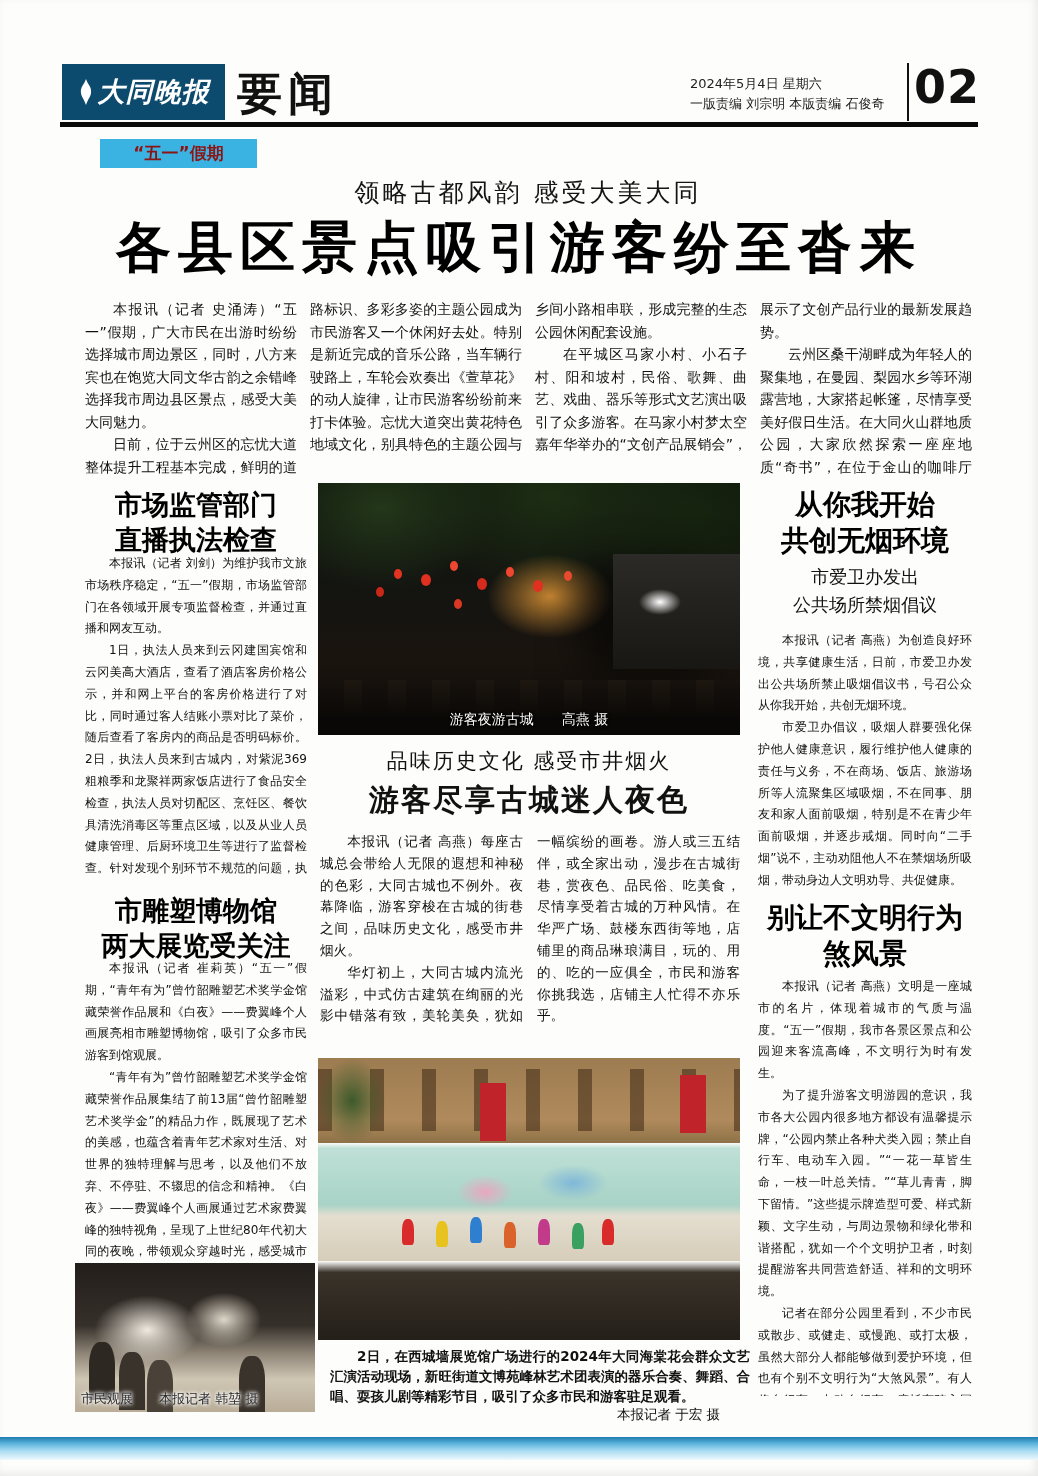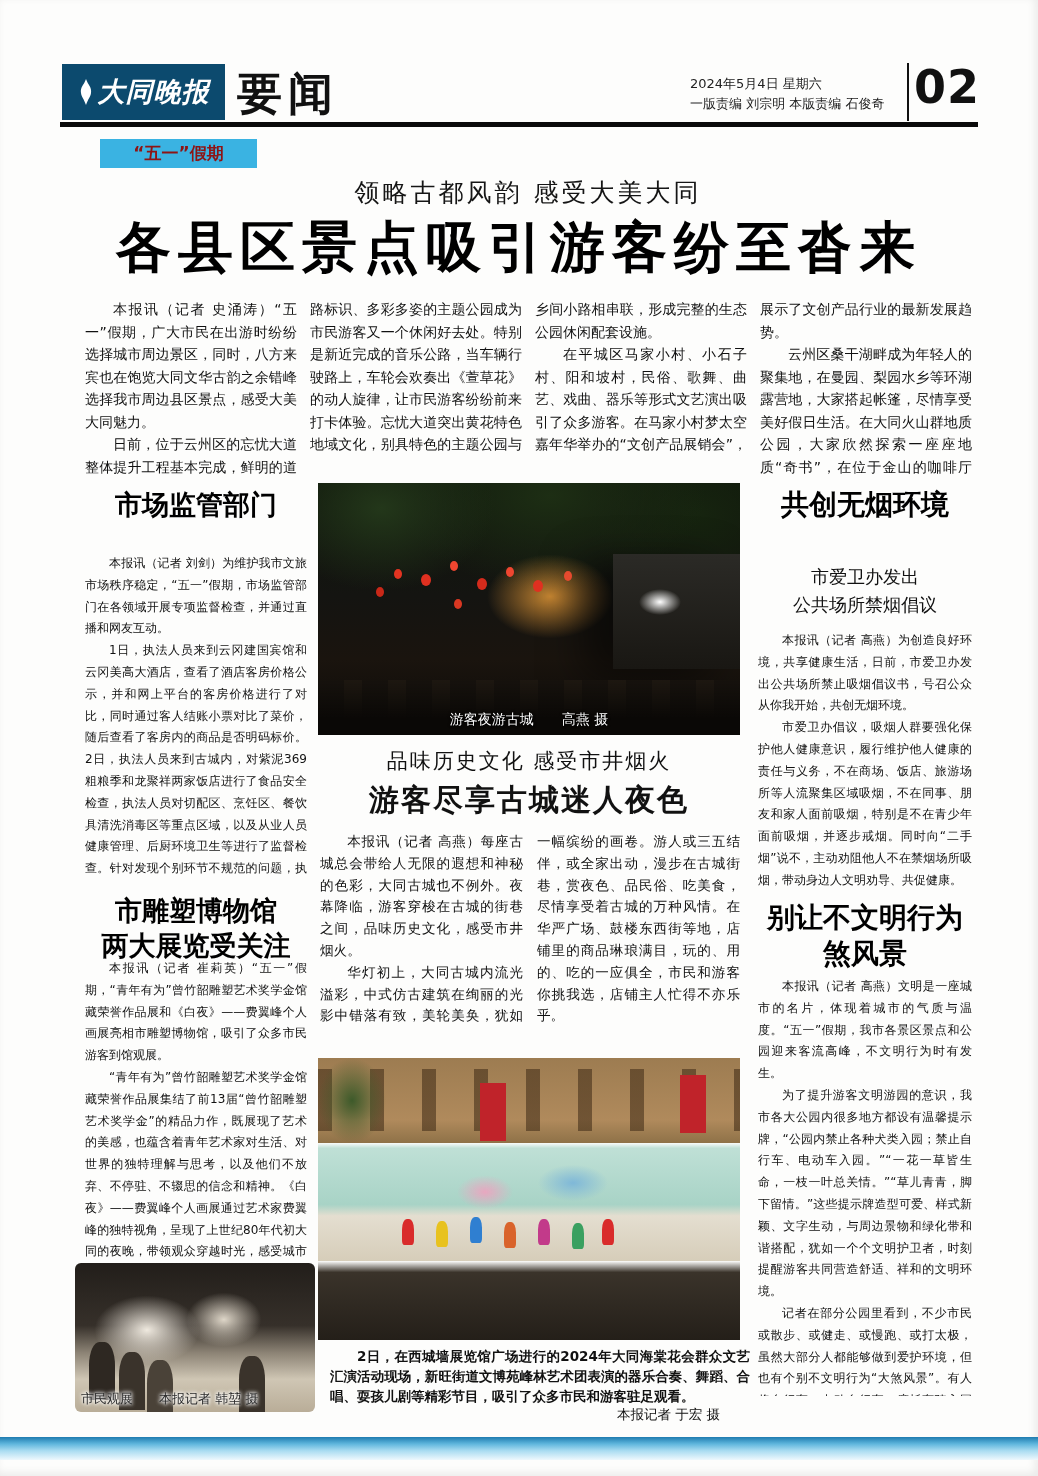--- a/index.html
+++ b/index.html
@@ -78,21 +78,21 @@
       background:radial-gradient(40px 24px at 30% 60%,#e8a7c0,rgba(0,0,0,0) 70%),
                  radial-gradient(50px 26px at 70% 40%,#7fb8d8,rgba(0,0,0,0) 70%);}
   .ph-stage .dancers{position:absolute;left:20%;top:57%;width:12px;height:26px;border-radius:40% 40% 20% 20%;background:#d92b2b;
       box-shadow:34px 2px 0 #e8c21f,68px -2px 0 #2f7fd1,102px 3px 0 #d9632b,136px 0 0 #c23a8a,170px 4px 0 #3aa060,200px 0 0 #d92b2b;}
   .ph-stage .tree{position:absolute;left:0;top:0;width:16%;height:30%;
       background:radial-gradient(closest-side,#3d5a2a,rgba(0,0,0,0));}
   .ph-museum{left:75px;top:1263px;width:240px;height:149px;
     background:
       radial-gradient(70px 46px at 30% 45%, #efe9df, rgba(0,0,0,0) 75%),
       radial-gradient(50px 36px at 62% 38%, #ded6c8, rgba(0,0,0,0) 75%),
-      linear-gradient(180deg,#221e1a 0%,#36302a 42%,#8b8274 60%,#cfc6b4 78%,#b9ad98 100%); border-radius: 6px;}
+      linear-gradient(180deg,#221e1a 0%,#36302a 42%,#8b8274 60%,#cfc6b4 78%,#b9ad98 100%);}
   .ph-museum .people{position:absolute;left:6%;bottom:8%;width:26px;height:58px;border-radius:40% 40% 0 0;background:#2e2822;
       box-shadow:30px 10px 0 #3a332b,58px 18px 0 #4a4238,150px 14px 0 #3a332b;}
   .ph-museum .cap2{position:absolute;left:6px;bottom:4px;font-size:13px;color:#2b2b2b;
       text-shadow:0 0 3px #fff,0 0 4px #fff,0 0 5px #fff;white-space:nowrap;}
   
   .bottom-bar{position:absolute;left:0;top:1437px;width:1038px;height:23px;
       background:linear-gradient(180deg,#1e7cb0 0%,#5fb6dd 30%,#aadcf1 60%,#eef8fd 100%);}
 </style>
 </head>
 <body>
@@ -119,20 +119,21 @@
   <div class="headline">各县区景点吸引游客纷至沓来</div>
   <div class="lead-body">
       <p>本报讯（记者 史涌涛）“五一”假期，广大市民在出游时纷纷选择城市周边景区，同时，八方来宾也在饱览大同文华古韵之余错峰选择我市周边县区景点，感受大美大同魅力。</p>
       <p>日前，位于云州区的忘忧大道整体提升工程基本完成，鲜明的道路标识、多彩多姿的主题公园成为市民游客又一个休闲好去处。特别是新近完成的音乐公路，当车辆行驶路上，车轮会欢奏出《萱草花》的动人旋律，让市民游客纷纷前来打卡体验。忘忧大道突出黄花特色地域文化，别具特色的主题公园与乡间小路相串联，形成完整的生态公园休闲配套设施。</p>
       <p>在平城区马家小村、小石子村、阳和坡村，民俗、歌舞、曲艺、戏曲、器乐等形式文艺演出吸引了众多游客。在马家小村梦太空嘉年华举办的“文创产品展销会”，展示了文创产品行业的最新发展趋势。</p>
       <p>云州区桑干湖畔成为年轻人的聚集地，在曼园、梨园水乡等环湖露营地，大家搭起帐篷，尽情享受美好假日生活。在大同火山群地质公园，大家欣然探索一座座地质“奇书”，在位于金山的咖啡厅里，伴着火山、咖啡、蓝天、白云，感受别样的风情。在云州区乌龙峡景区，以“十二花神落古道 乌龙峡里都是仙”为主题，举办山西省各大汉服协会成员景区巡游，十二花神登船仪式，桑干河巡游、巡游上岸展示、古风表演等，以及沉浸式互动剧《乌龙峡之再梦江湖》和《乌龙擂子会》。</p>
     </div>
 
   <div class="art-title" style="left:85px;top:487px;width:222px;">
     <div>市场监管部门</div>
+    <div>直播执法检查</div>
   </div>
   <div class="art-body" style="left:85px;top:553px;width:222px;height:322px;">
       <p>本报讯（记者 刘剑）为维护我市文旅市场秩序稳定，“五一”假期，市场监管部门在各领域开展专项监督检查，并通过直播和网友互动。</p>
       <p>1日，执法人员来到云冈建国宾馆和云冈美高大酒店，查看了酒店客房价格公示，并和网上平台的客房价格进行了对比，同时通过客人结账小票对比了菜价，随后查看了客房内的商品是否明码标价。2日，执法人员来到古城内，对紫泥369粗粮季和龙聚祥两家饭店进行了食品安全检查，执法人员对切配区、烹饪区、餐饮具清洗消毒区等重点区域，以及从业人员健康管理、后厨环境卫生等进行了监督检查。针对发现个别环节不规范的问题，执法人员现场要求立即整改。</p>
     </div>
 
   <div class="art-title" style="left:85px;top:893px;width:222px;">
     <div>市雕塑博物馆</div>
     <div>两大展览受关注</div>
   </div>
@@ -166,20 +167,21 @@
     <div class="tree"></div>
     <div class="art"></div>
     <div class="dancers"></div>
   </div>
   <div class="c-caption">
       <p>2日，在西城墙展览馆广场进行的2024年大同海棠花会群众文艺汇演活动现场，新旺街道文博苑峰林艺术团表演的器乐合奏、舞蹈、合唱、耍孩儿剧等精彩节目，吸引了众多市民和游客驻足观看。</p>
     </div>
   <div class="c-byline">本报记者 于宏  摄</div>
 
   <div class="art-title" style="left:758px;top:487px;width:214px;font-size:28px;">
+    <div>从你我开始</div>
     <div>共创无烟环境</div>
   </div>
   <div class="art-sub" style="left:758px;top:563px;width:214px;">
     <div>市爱卫办发出</div>
     <div>公共场所禁烟倡议</div>
   </div>
   <div class="art-body" style="left:758px;top:630px;width:214px;height:262px;">
       <p>本报讯（记者 高燕）为创造良好环境，共享健康生活，日前，市爱卫办发出公共场所禁止吸烟倡议书，号召公众从你我开始，共创无烟环境。</p>
       <p>市爱卫办倡议，吸烟人群要强化保护他人健康意识，履行维护他人健康的责任与义务，不在商场、饭店、旅游场所等人流聚集区域吸烟，不在同事、朋友和家人面前吸烟，特别是不在青少年面前吸烟，并逐步戒烟。同时向“二手烟”说不，主动劝阻他人不在禁烟场所吸烟，带动身边人文明劝导、共促健康。</p>
     </div>

